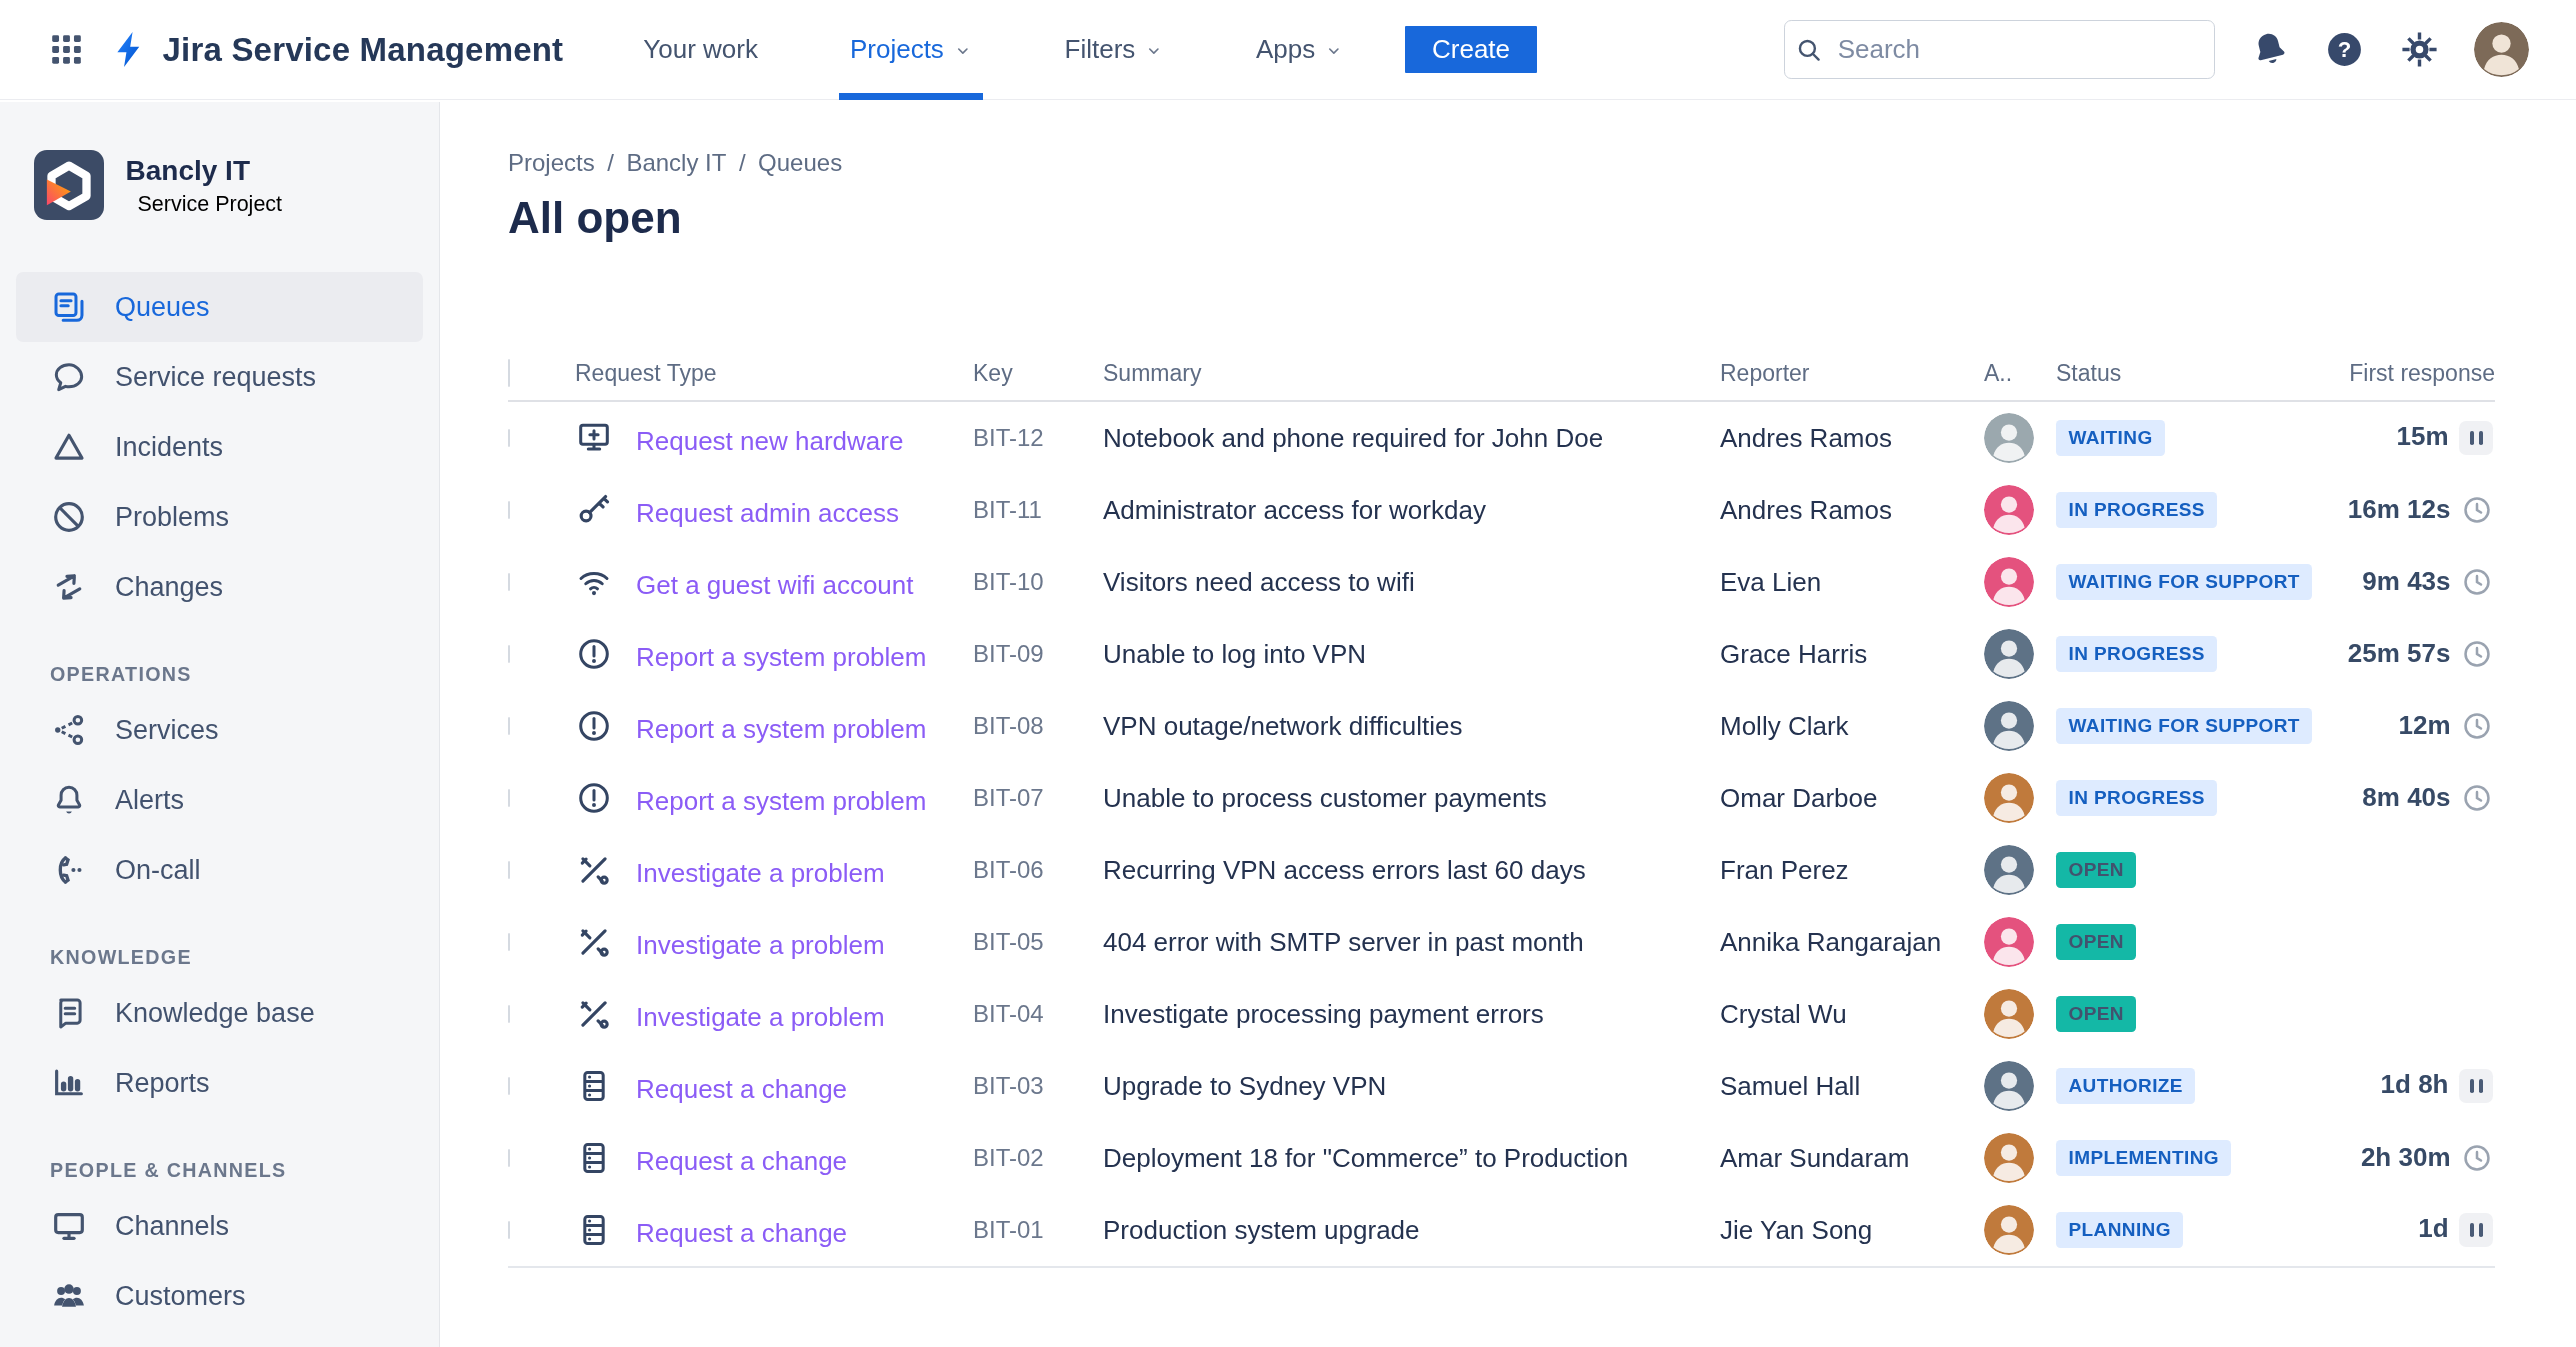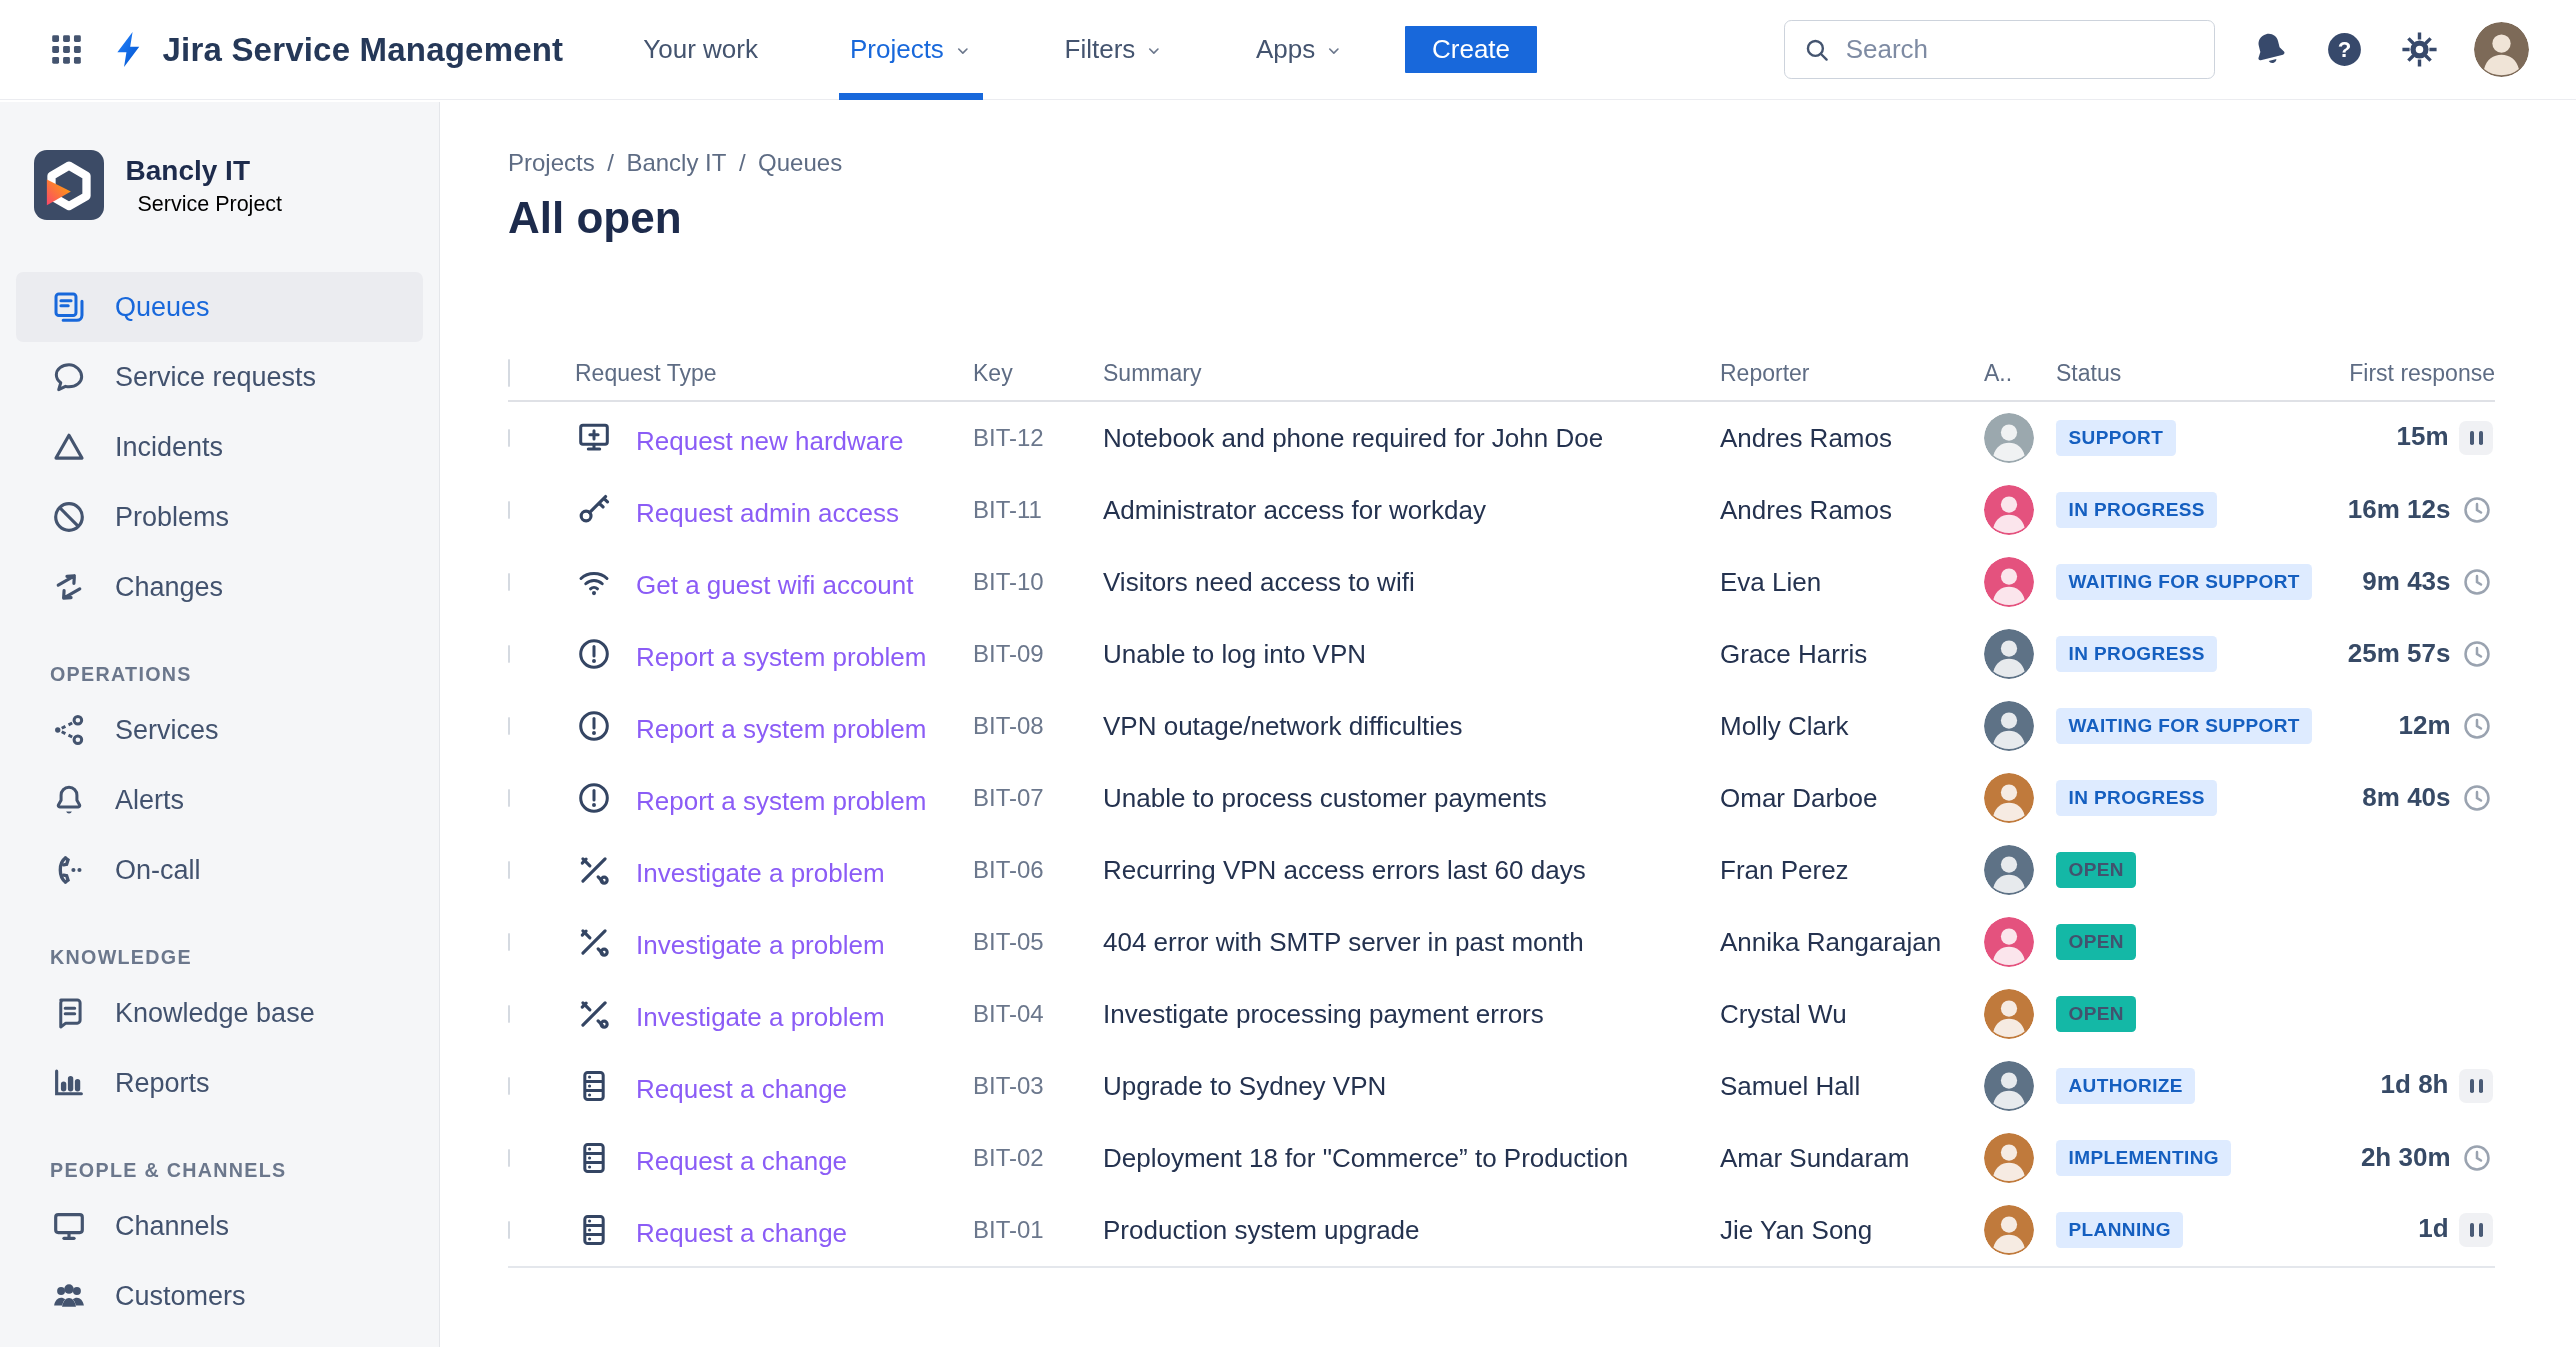--- a/index.html
+++ b/index.html
@@ -17,21 +17,21 @@
   .primary-nav{display:flex;align-items:stretch;height:100px;margin-left:55px;gap:42px;}
   .nav-item{position:relative;display:flex;align-items:center;gap:9px;padding:0 25px;
             font-size:26px;font-weight:500;color:#44546F;cursor:pointer;white-space:nowrap;}
   .nav-item .chev{width:19.7px;height:19.7px;color:#6B778C;margin-top:3.6px;}
   .nav-item.active{color:#1868DB;}
   .nav-item.active::after{content:"";position:absolute;left:14.3px;right:14.3px;bottom:0;height:6.3px;background:#1868DB;}
   .create-btn{margin-left:36px;height:47px;padding:0 27px;background:#1868DB;color:#fff;border:none;
               border-radius:1px;font-size:26px;font-weight:500;font-family:inherit;cursor:pointer;flex:none;text-align:right;}
   .topbar-right{margin-left:auto;display:flex;align-items:center;gap:34px;}
   .search-box{display:flex;align-items:center;width:431px;height:59px;border:1.8px solid #CDD3DC;
-              border-radius:7.2px;padding:0 16px;gap:10.7px;background:#fff;}
+              border-radius:7.2px;padding:0 8px;gap:10.7px;background:#fff;}
   .search-box .s-icon{width:32px;height:32px;color:#44546F;flex:none;}
   .search-box input{border:none;outline:none;flex:1;font-size:26px;font-family:inherit;color:#253858;background:transparent;min-width:0;}
   .search-box input::placeholder{color:#7E8BA3;}
   .tb-icon{width:41px;height:41px;color:#37496B;cursor:pointer;flex:none;}
   .tb-avatar{width:55px;height:55px;border-radius:50%;overflow:hidden;cursor:pointer;flex:none;}
 
   
   .sidebar{position:absolute;top:102px;left:0;bottom:0;width:440px;background:#F5F6F8;
            border-right:1.8px solid #E4E6EA;padding:48px 16px 0 16px;overflow:hidden;}
   .project{display:flex;align-items:center;gap:21.5px;padding-left:18px;margin-bottom:52px;}
@@ -378,21 +378,21 @@
           <span class="cell-reporter">Andres Ramos</span>
           <span class="cell-avatar">
             <span class="av">
               <svg viewBox="0 0 24 24">
                 <circle cx="12" cy="12" r="12" fill="#9BA8AE"></circle>
                 <circle cx="12" cy="9.4" r="3.9" fill="rgba(255,255,255,.85)"></circle>
                 <path d="M4.5 20.4c1-4 4-6.1 7.5-6.1s6.5 2.1 7.5 6.1a12 12 0 0 1-15 0z" fill="rgba(255,255,255,.85)"></path>
               </svg>
             </span>
           </span>
-          <span><span class="badge blue">SUPPORT</span></span>
+          <span><span class="badge blue">WAITING</span></span>
           <span class="cell-resp">
             <span>15m</span>
             <span class="pause-chip">
               <i></i>
               <i></i>
             </span>
           </span>
         </div>
         <div class="trow">
           <span><span class="cb"></span></span>

